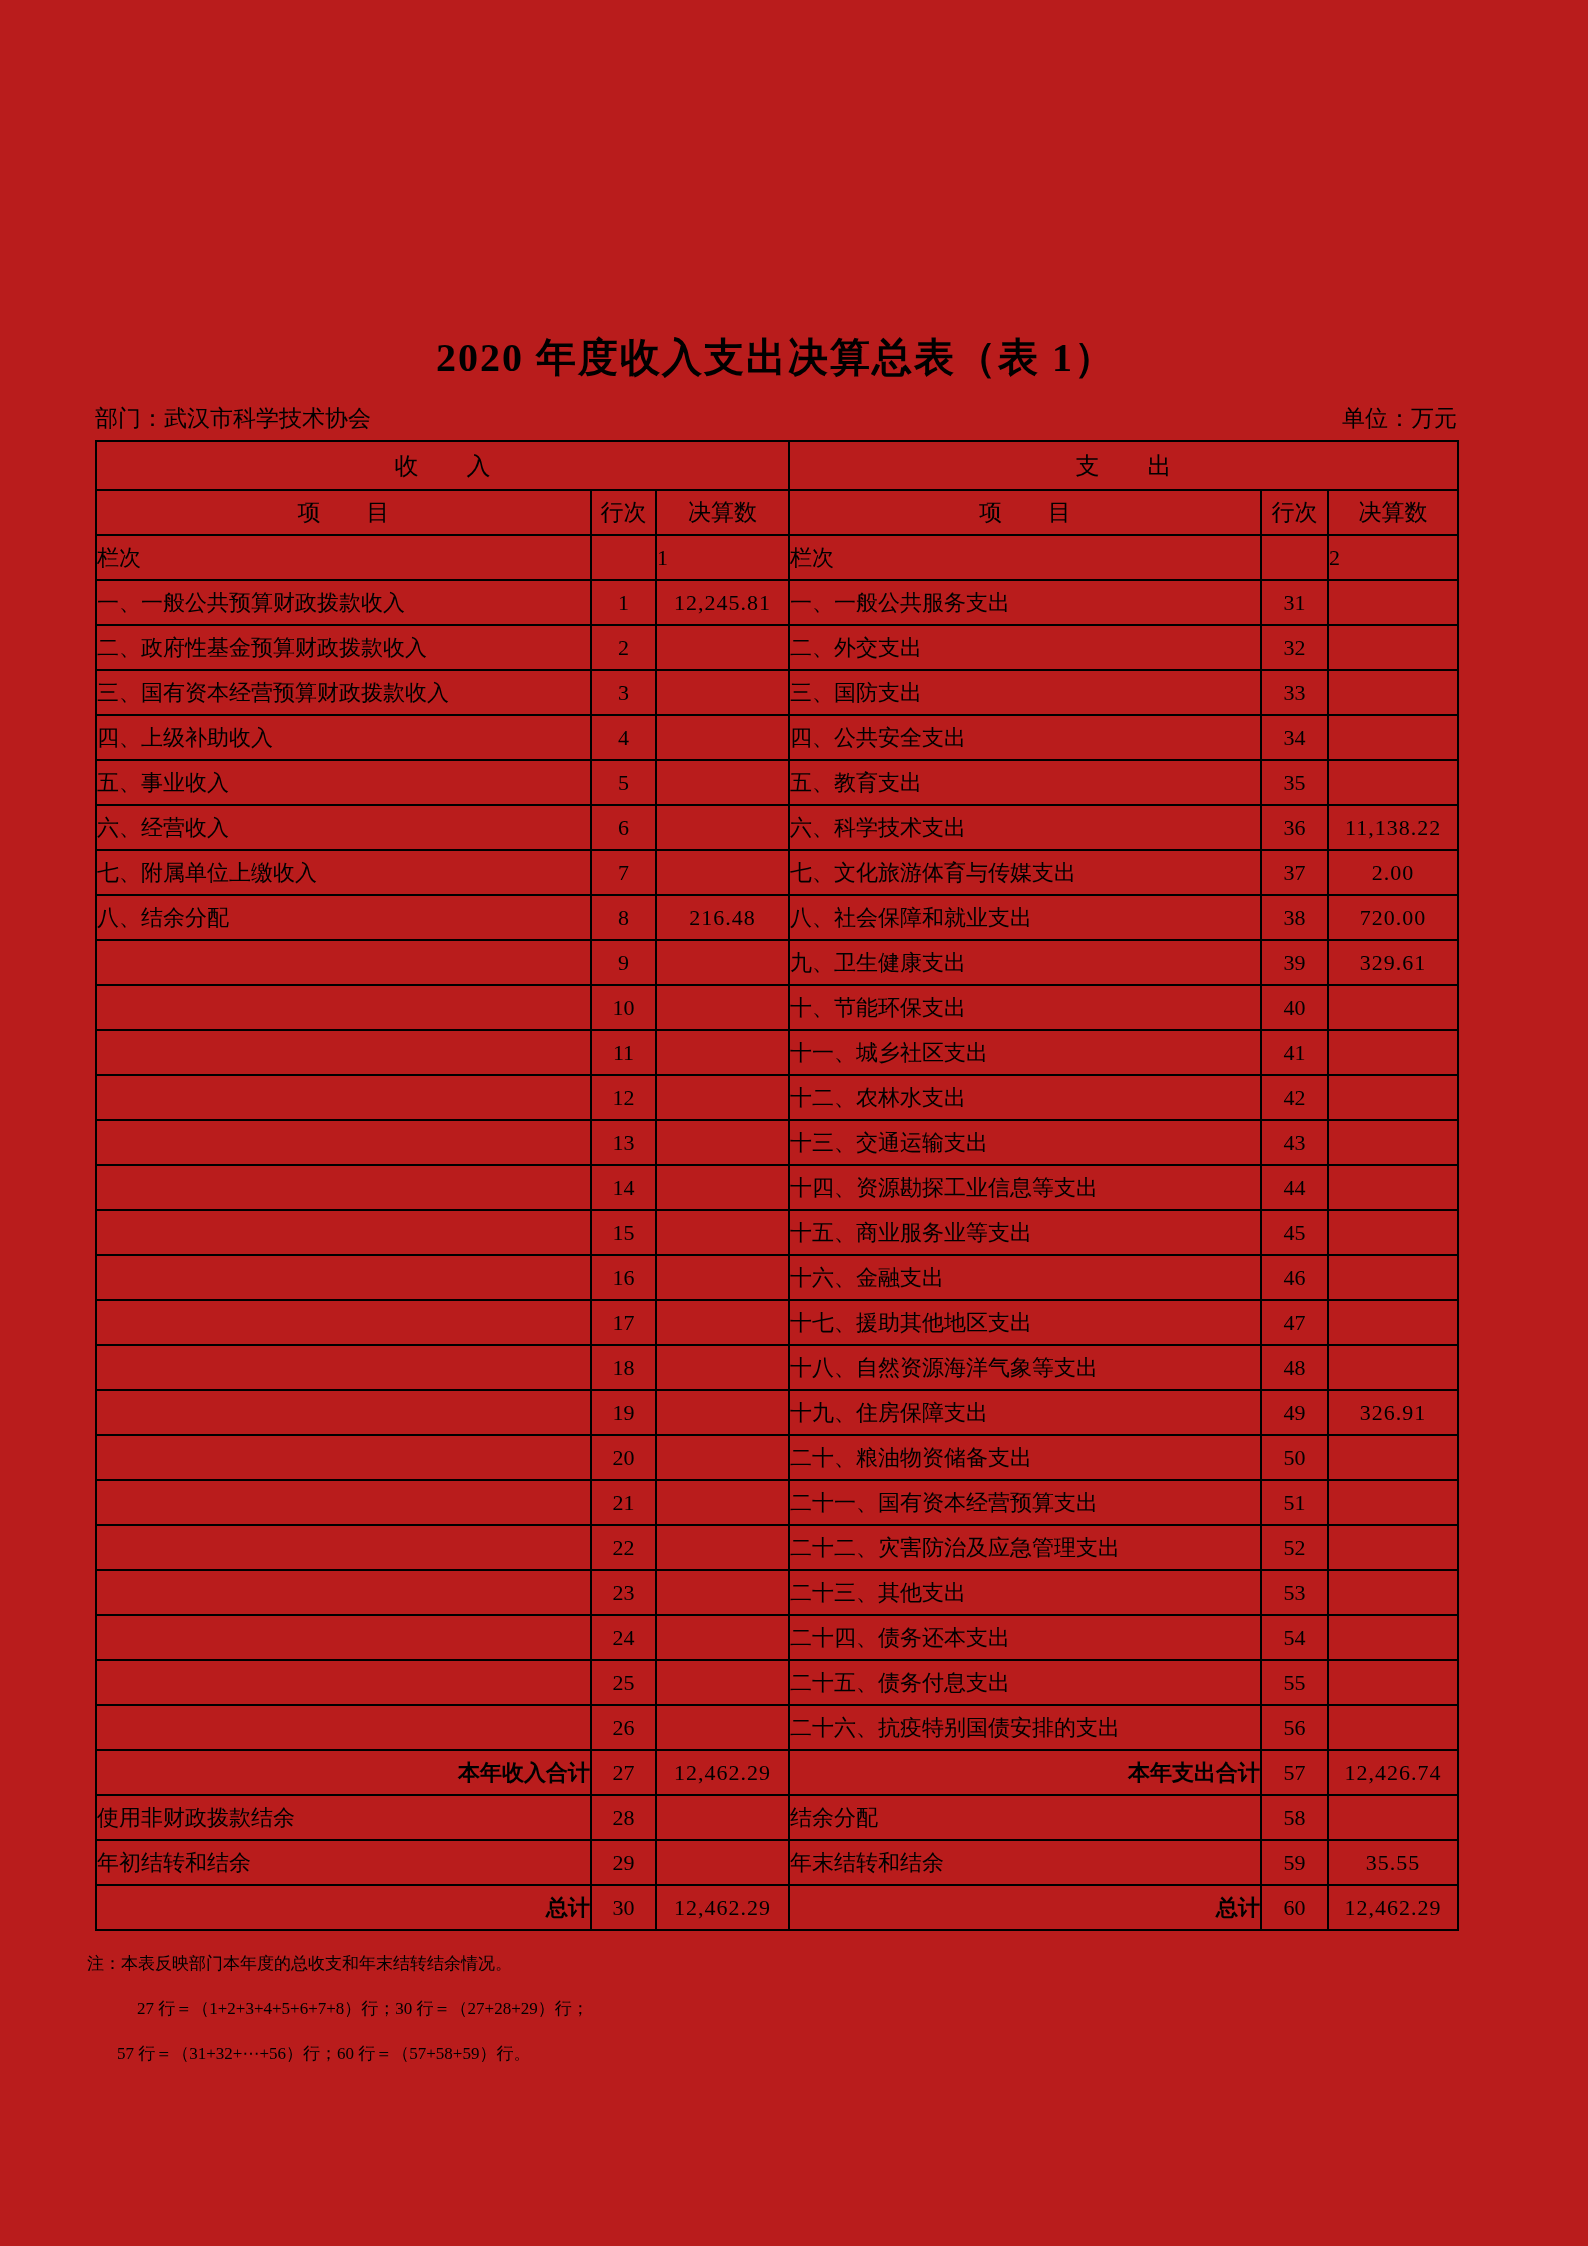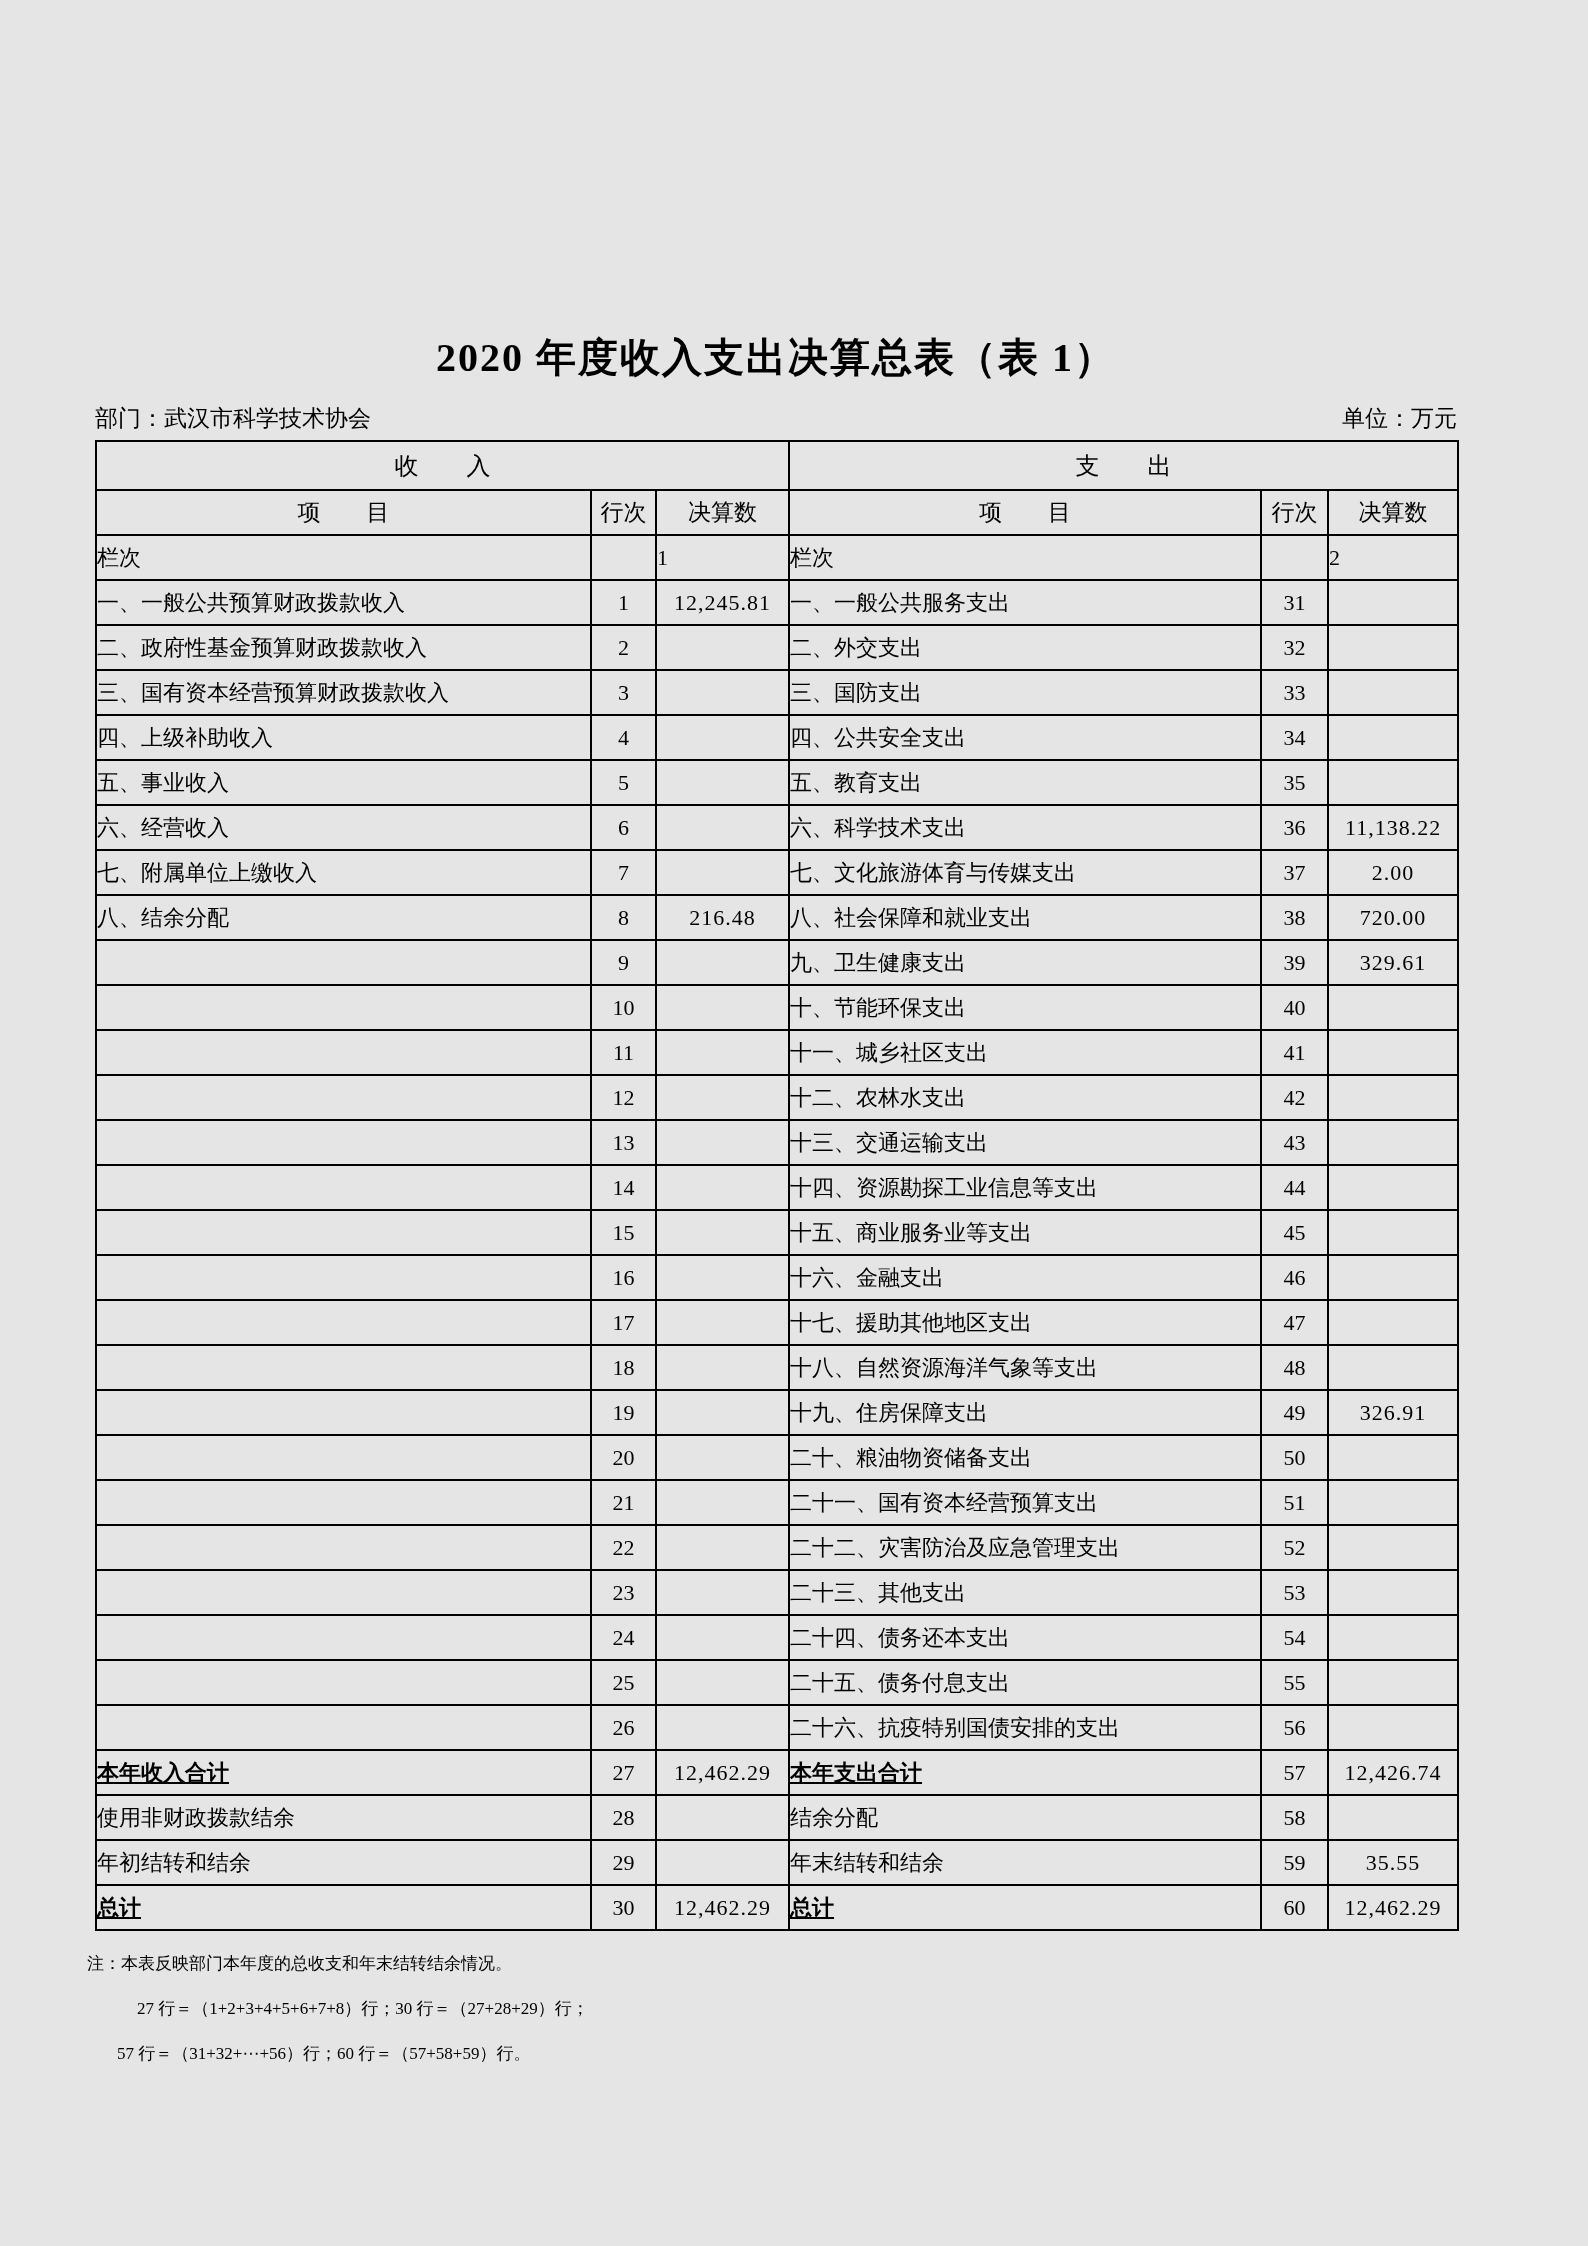--- a/index.html
+++ b/index.html
@@ -2,21 +2,21 @@
 <html><head>
 <meta charset="utf-8">
 <style>
   html,body{margin:0;padding:0;background:#ffffff;}
   body{
     width:1588px;height:2246px;
     font-family:"Liberation Serif","DejaVu Serif",serif;
     color:#000;
     position:relative;
   }
-  .page{position:absolute;left:0;top:0;width:1588px;height:2246px;background:#e5e5e5;}
+  .page{position:absolute;left:0;top:0;width:1588px;height:2246px;background:#b91c1c;}
   .title{
     position:absolute;left:95px;top:330px;width:1362px;
     text-align:center;font-size:40px;font-weight:bold;
     letter-spacing:2px;white-space:nowrap;
   }
   .meta{
     position:absolute;left:95px;top:404px;width:1362px;
     display:flex;justify-content:space-between;
     font-size:23px;line-height:30px;
   }
@@ -28,21 +28,21 @@
   table.fin th,table.fin td{
     border:2px solid #000;
     padding:0;overflow:hidden;white-space:nowrap;
     font-weight:normal;vertical-align:middle;
   }
   tr.hrow1 th{height:47px;font-size:24px;}
   tr.hrow2 th{height:43px;font-size:23px;}
   tr.lanci td{height:43px;text-align:left;}
   tbody tr.datarow td{height:43px;}
   td.item{text-align:left;padding-left:8px;}
-  td.item.total{text-align:left;font-weight:bold;padding-left:0;text-decoration:underline;}
+  td.item.total{text-align:right;font-weight:bold;padding-left:7px;}
   td.num{text-align:center;}
   td.val{text-align:center;padding-right:6px;letter-spacing:1px;}
   .notes{
     position:absolute;left:87px;top:1948px;width:1362px;
     font-size:17px;
   }
   .notes p{margin:0 0 13px 0;line-height:32px;}
   .notes p.indent1{padding-left:50px;}
   .notes p.indent2{padding-left:30px;}
 </style>

